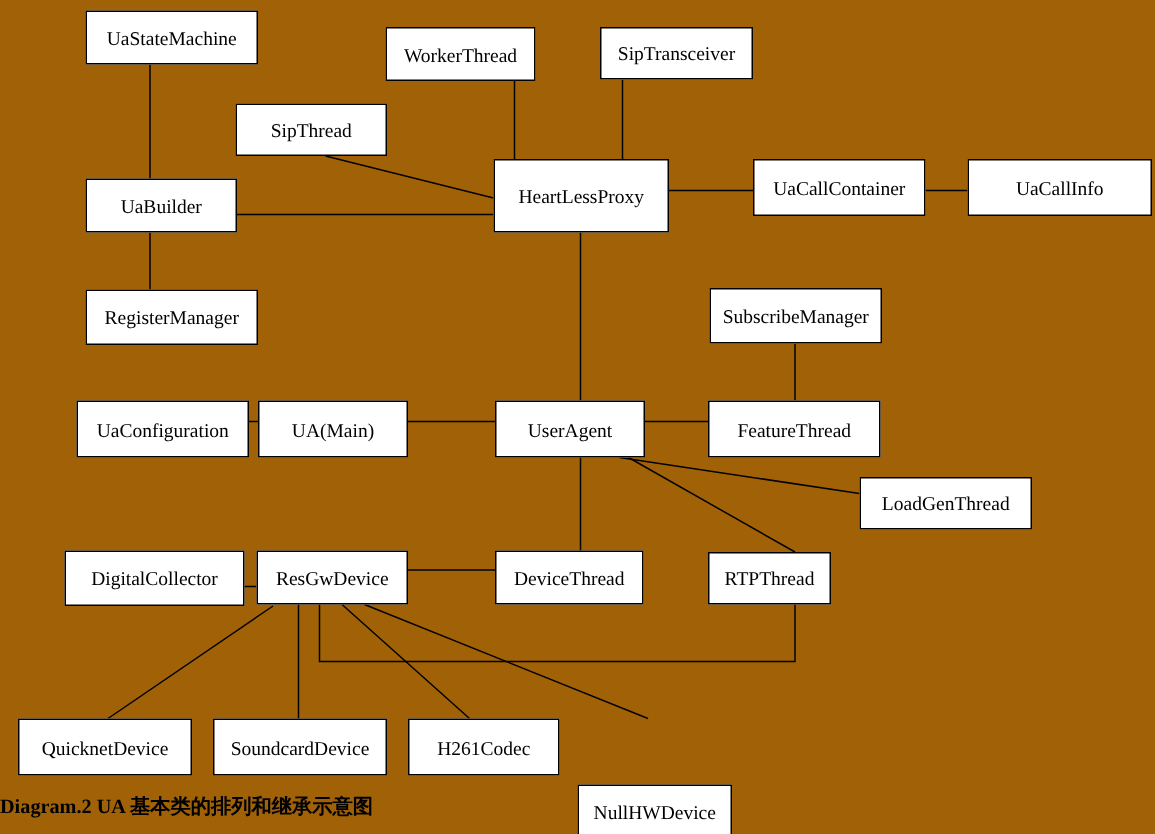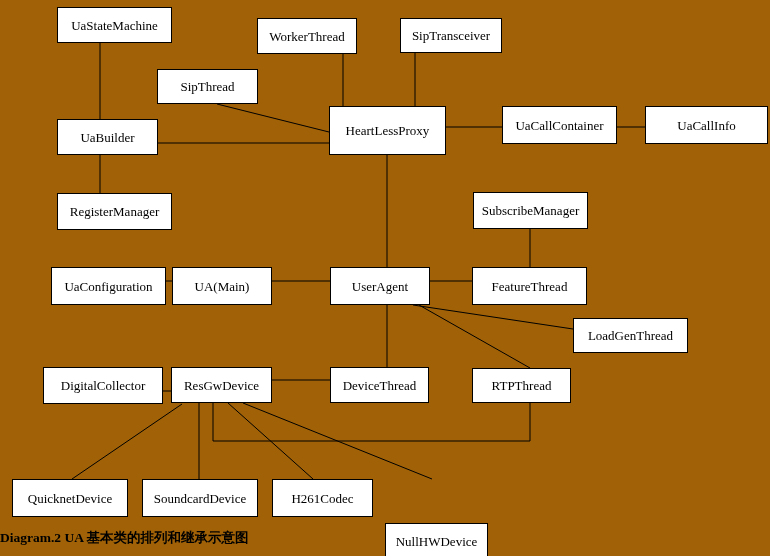--- a/index.html
+++ b/index.html
@@ -125,21 +125,21 @@
       </div>
       <div class="node" style="left: 43px; top: 367px; width: 120px; height: 37px;">
         <span>DigitalCollector</span>
       </div>
       <div class="node" style="left: 171px; top: 367px; width: 101px; height: 36px;">
         <span>ResGwDevice</span>
       </div>
       <div class="node" style="left: 330px; top: 367px; width: 99px; height: 36px;">
         <span>DeviceThread</span>
       </div>
-      <div class="node" style="left: 472px; top: 368px; width: 99px; height: 35px;">
+      <div class="node" style="left: 472px; top: 368px; width: 82px; height: 35px;">
         <span>RTPThread</span>
       </div>
       <div class="node" style="left: 12px; top: 479px; width: 116px; height: 38px;">
         <span>QuicknetDevice</span>
       </div>
       <div class="node" style="left: 142px; top: 479px; width: 116px; height: 38px;">
         <span>SoundcardDevice</span>
       </div>
       <div class="node" style="left: 272px; top: 479px; width: 101px; height: 38px;">
         <span>H261Codec</span>

